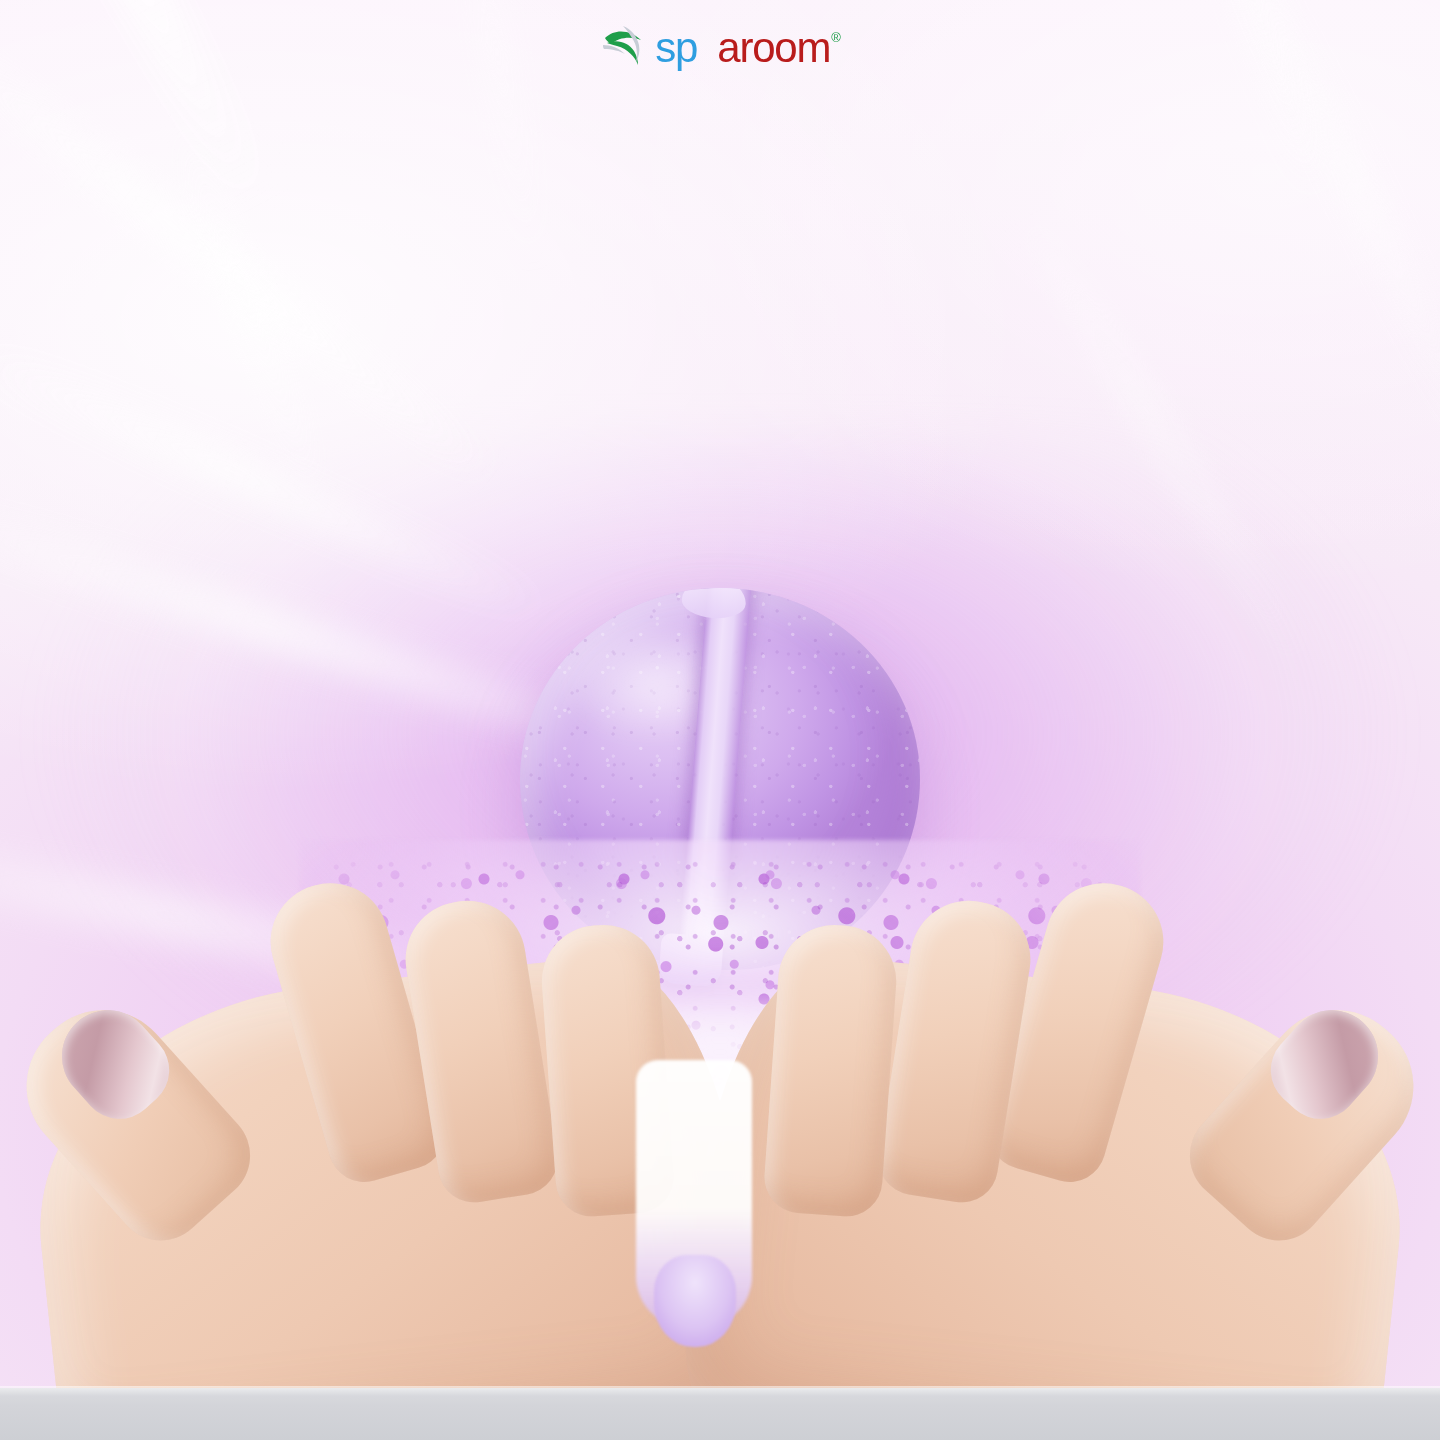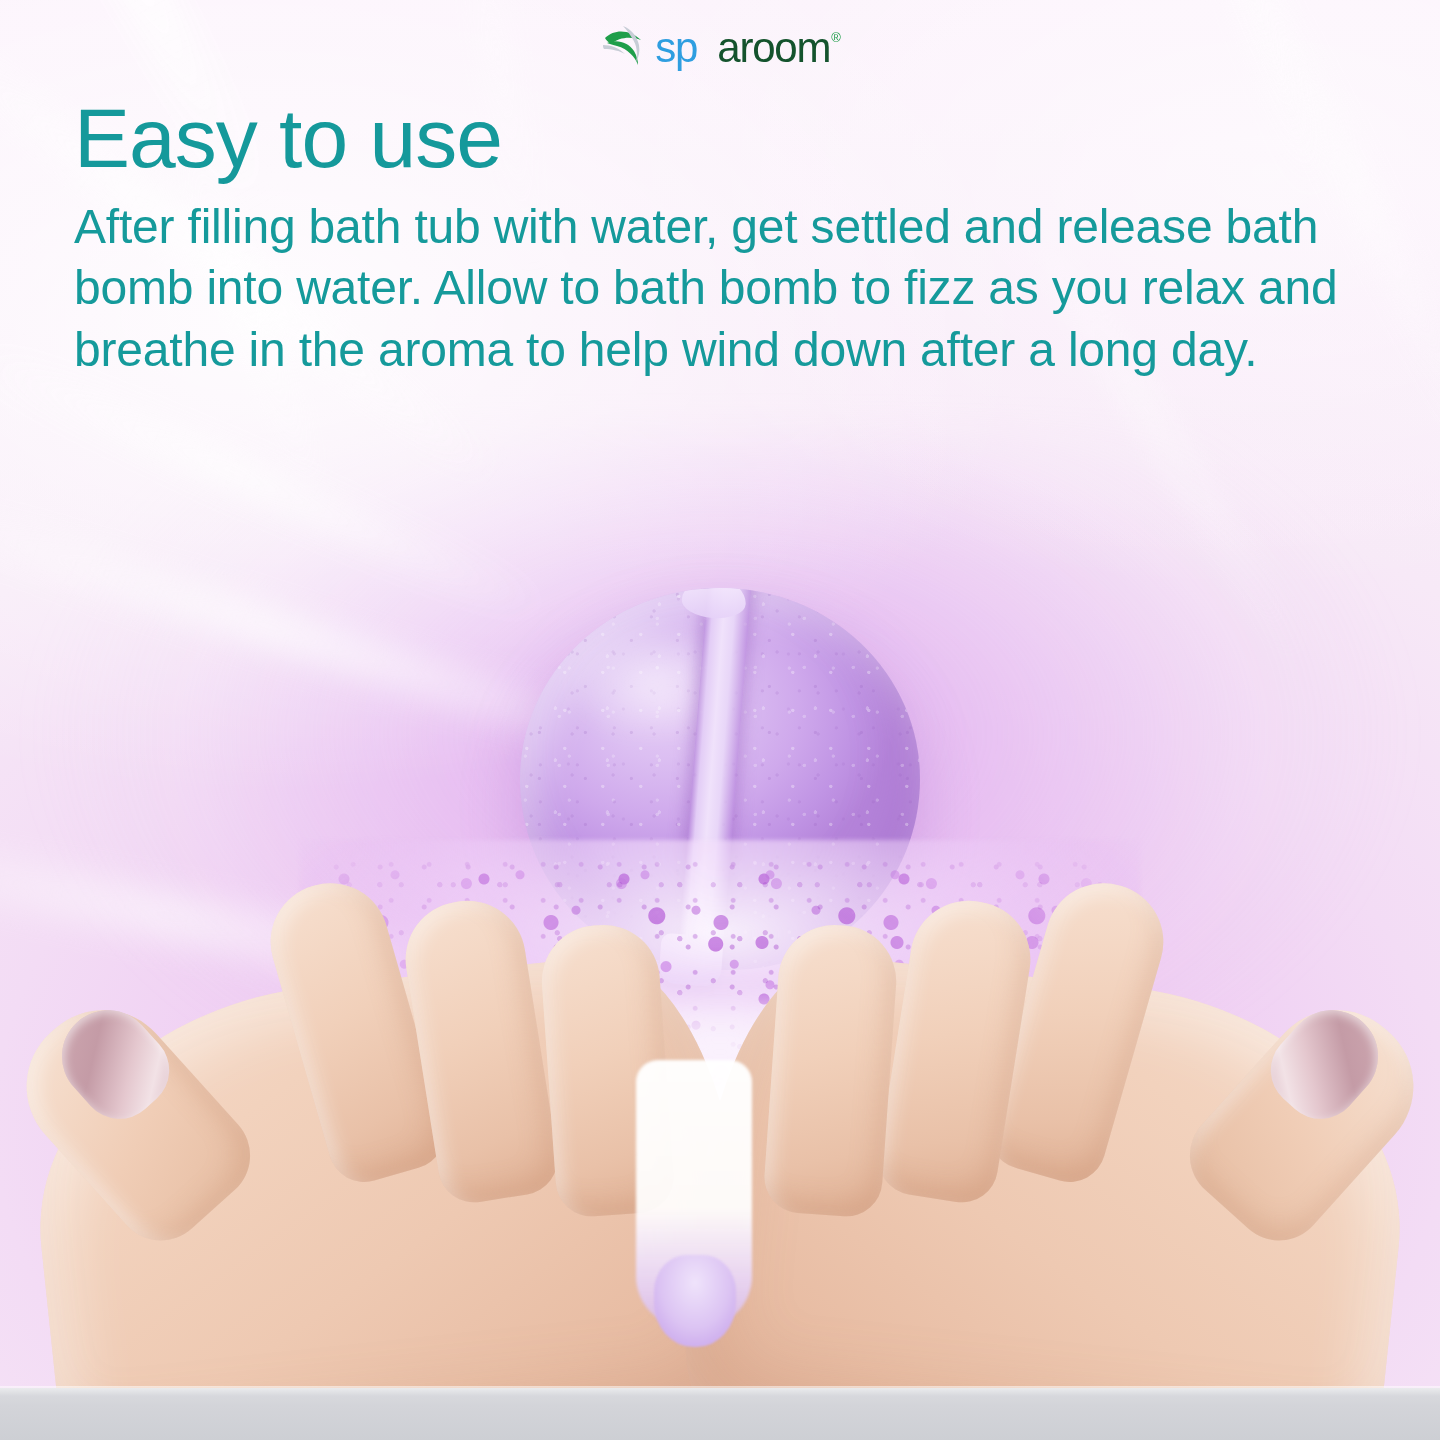--- a/index.html
+++ b/index.html
@@ -39,21 +39,21 @@
   .s8{left:880px;top:420px;width:560px;height:24px;transform:rotate(58deg);opacity:.5;}
   .s9{left:-200px;top:900px;width:820px;height:50px;transform:rotate(12deg);opacity:.55;}
   .s10{left:300px;top:60px;width:400px;height:20px;transform:rotate(80deg);opacity:.45;}
 
   
   .logo-wrap{position:absolute;left:0;right:0;top:18px;display:flex;justify-content:center;align-items:center;height:54px;z-index:40;}
   .logo{display:flex;align-items:flex-end;line-height:1;position:relative;}
   .logo svg{display:block;}
   .logo-text{font-family:"Liberation Sans",sans-serif;font-size:42px;letter-spacing:-1.2px;font-weight:400;position:relative;top:2px;}
   .logo-sp{color:#2f9ee0;}
-  .logo-aroom{color:#14532d;margin-left:20px;}
+  .logo-aroom{color:#b91c1c;margin-left:20px;}
   .logo-reg{font-size:13px;color:#1f9e4a;position:relative;top:-20px;left:1px;}
 
   
   .copy{position:absolute;left:74px;top:96px;width:1320px;z-index:40;}
   .headline{
     color:#15999b;font-size:84px;line-height:1.02;font-weight:400;
     letter-spacing:-1px;margin:0 0 14px 0;
     font-family:"Liberation Sans",sans-serif;
   }
   .body{
@@ -234,24 +234,20 @@
           <path d="M22 3 C30 6, 36 13, 38 22 C39 28, 38 34, 35 39 C37 31, 36 22, 31 15 C28 10, 25 6, 22 3 Z" fill="#c7cdd6"></path>
           <path d="M2 22 C10 22, 18 25, 24 31 C19 28, 11 26, 3 26 C2 25, 2 23, 2 22 Z" fill="#c7cdd6"></path>
         </svg>
       </span>
       <span class="logo-text">
         <span class="logo-sp">sp</span><span class="logo-aroom">aroom</span><span class="logo-reg">®</span>
       </span>
     </div>
   </div>
 
-  <div class="copy">
-    <h1 class="headline">Easy to use</h1>
-    <p class="body">After filling bath tub with water, get settled and release bath bomb into water. Allow to bath bomb to fizz as you relax and breathe in the aroma to help wind down after a long day.</p>
-  </div>
 
   <div class="bomb">
     <div class="bomb-grain"></div>
     <div class="bomb-shine"></div>
     <div class="bomb-seam"></div>
     <div class="bomb-seam-top"></div>
   </div>
   <div class="bomb-seam-nub"></div>
 
   <div class="foam foam-main"></div>

